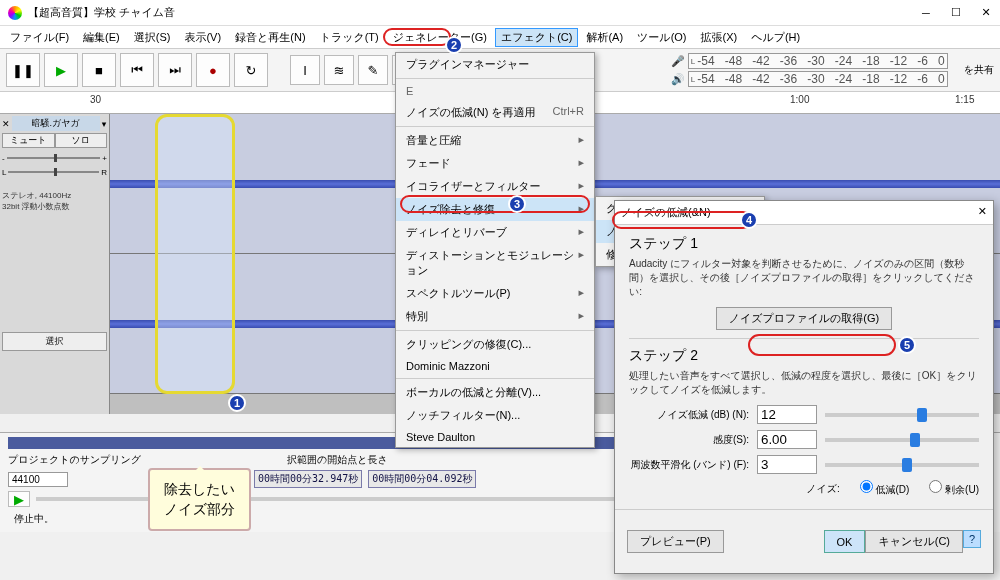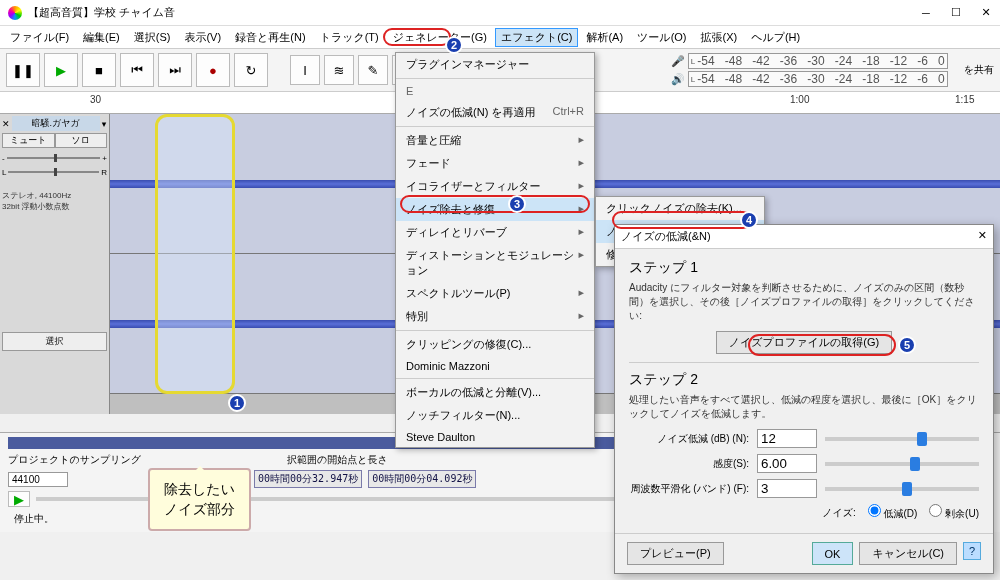--- a/index.html
+++ b/index.html
@@ -54,22 +54,22 @@
 .dialog .dtitle{ background:#fff; padding:4px 6px; display:flex; justify-content:space-between; border-bottom:1px solid #ccc;}
 .dialog .dbody{ padding:10px 14px;}
 .dialog .step{ font-size:14px; margin-bottom:4px;}
 .dialog .desc{ font-size:10px; color:#333; margin-bottom:8px; line-height:1.4;}
 .dialog button{ border:1px solid #999; background:#e5e5e5; padding:3px 12px; font-size:11px; cursor:default;}
 .dialog .ctrlrow{ display:flex; align-items:center; gap:8px; margin:6px 0; font-size:10px;}
 .dialog .ctrlrow .lab{ width:120px; text-align:right;}
 .dialog .ctrlrow input[type=text]{ width:60px; border:1px solid #999; padding:1px 3px; background:#fff;}
 .dialog .slider{ flex:1; height:4px; background:#ccc; position:relative;}
 .dialog .slider .thumb{ position:absolute; top:-5px; width:10px; height:14px; background:#2a7de1; border-radius:2px;}
-.dialog .dfoot{ display:flex; justify-content:flex-end; gap:6px; padding:8px 12px; border-top:1px solid #ccc;}
-.dialog .radios{ display:flex; gap:12px; align-items:center; font-size:10px; margin:6px 0 2px 0; justify-content:flex-end;}
+.dialog .dfoot{ display:flex; justify-content:flex-end; padding:20px 12px; border-top:1px solid #ccc;}
+.dialog .radios{ display:flex; gap:20px; align-items:center; font-size:10px; margin:6px 0 2px 0; justify-content:flex-end;}
 
 .ann-circle{ position:absolute; border:2px solid #d22; border-radius:14px; z-index:70;}
 .ann-num{ position:absolute; width:18px; height:18px; border-radius:50%; background:#1a3fb0; color:#fff; font-size:11px; font-weight:bold; display:flex; align-items:center; justify-content:center; z-index:71; border:2px solid #fff;}
 .callout{ position:absolute; background:#fffddc; border:2px solid #caa; border-radius:4px; padding:10px 14px; font-size:14px; z-index:55; text-align:center; line-height:1.4;}
 .callout::before{content:'';position:absolute;top:-14px;left:40px;border:10px solid transparent;border-bottom-color:#fffddc;}
 </style>
 </head>
 <body>
 
 <div class="titlebar">

